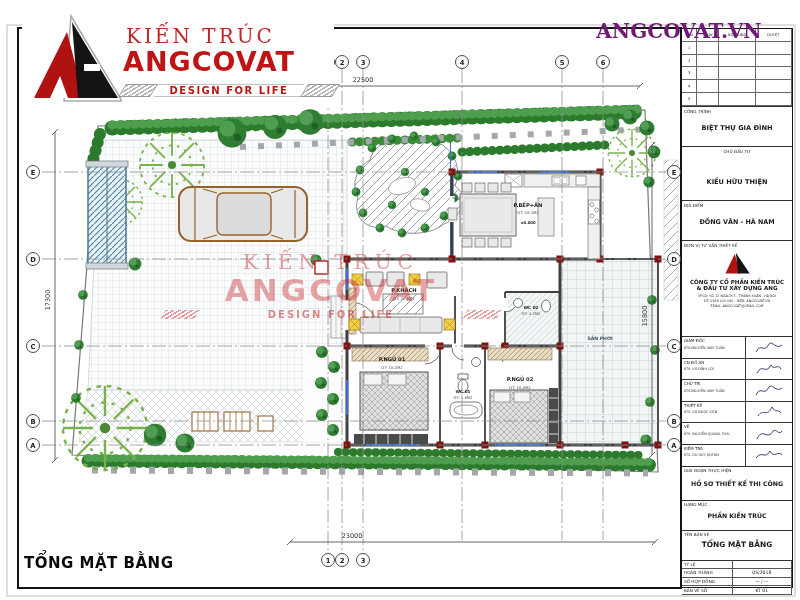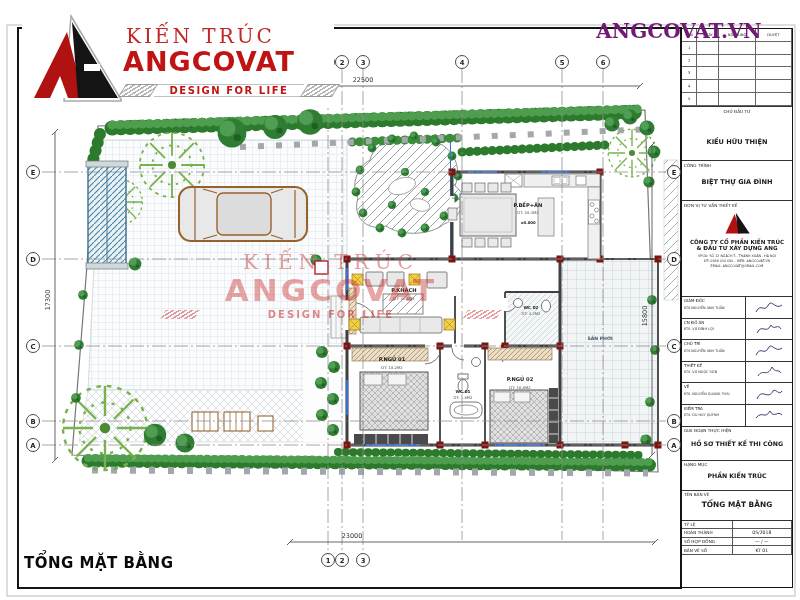--- a/index.html
+++ b/index.html
@@ -499,30 +499,34 @@
     <div>4</div>
         <div></div>
         <div></div>
         <div></div>
     <div>5</div>
         <div></div>
         <div></div>
         <div></div>
   </div>
 
+  <div class="sec" style="height:40px">
+    <div class="slab">CÔNG TRÌNH</div>
+    <div class="sval" style="font-size:6.6px;margin-top:10px">BIỆT THỰ GIA ĐÌNH</div>
+  </div>
+
   <div class="sec" style="height:54px">
     <div class="slab" style="text-align:center">CHỦ ĐẦU TƯ</div>
     <div class="sval" style="font-size:6.6px;margin-top:24px">KIỀU HỮU THIỆN</div>
   </div>
 
   <div class="sec" style="height:40px">
-    <div class="slab">CÔNG TRÌNH</div>
-    <div class="sval" style="font-size:6.6px;margin-top:10px">BIỆT THỰ GIA ĐÌNH</div>
-  </div>
-
+    <div class="slab">ĐỊA ĐIỂM</div>
+    <div class="sval" style="font-size:6.4px;margin-top:10px">ĐỒNG VĂN - HÀ NAM</div>
+  </div>
 
   <div class="sec" style="height:96px">
     <div class="slab">ĐƠN VỊ TƯ VẤN THIẾT KẾ</div>
     <div style="text-align:center;margin-top:1px">
       <svg width="30" height="26" viewBox="0 0 26 22">
         <polygon points="3,21 11,4 16,21" fill="#b01212"></polygon>
         <polygon points="12,3 24,21 14,21" fill="#141414"></polygon>
       </svg>
     </div>
     <div class="comp">CÔNG TY CỔ PHẦN KIẾN TRÚC</div>

